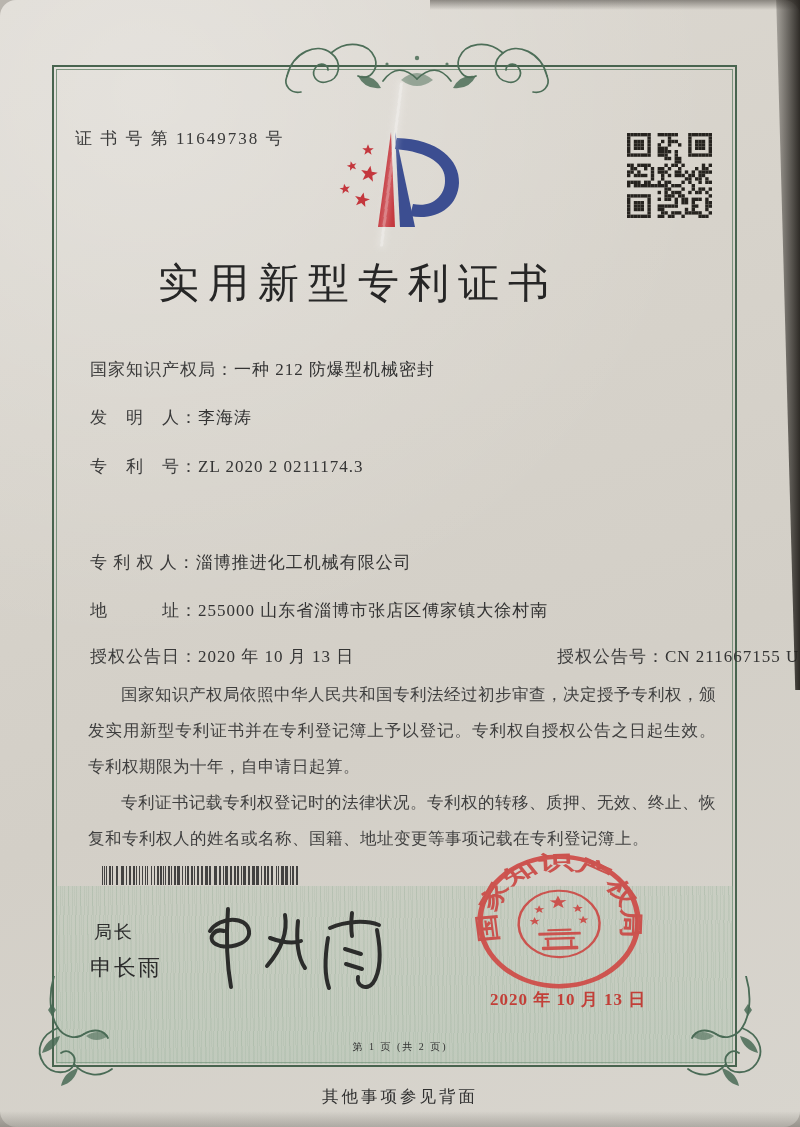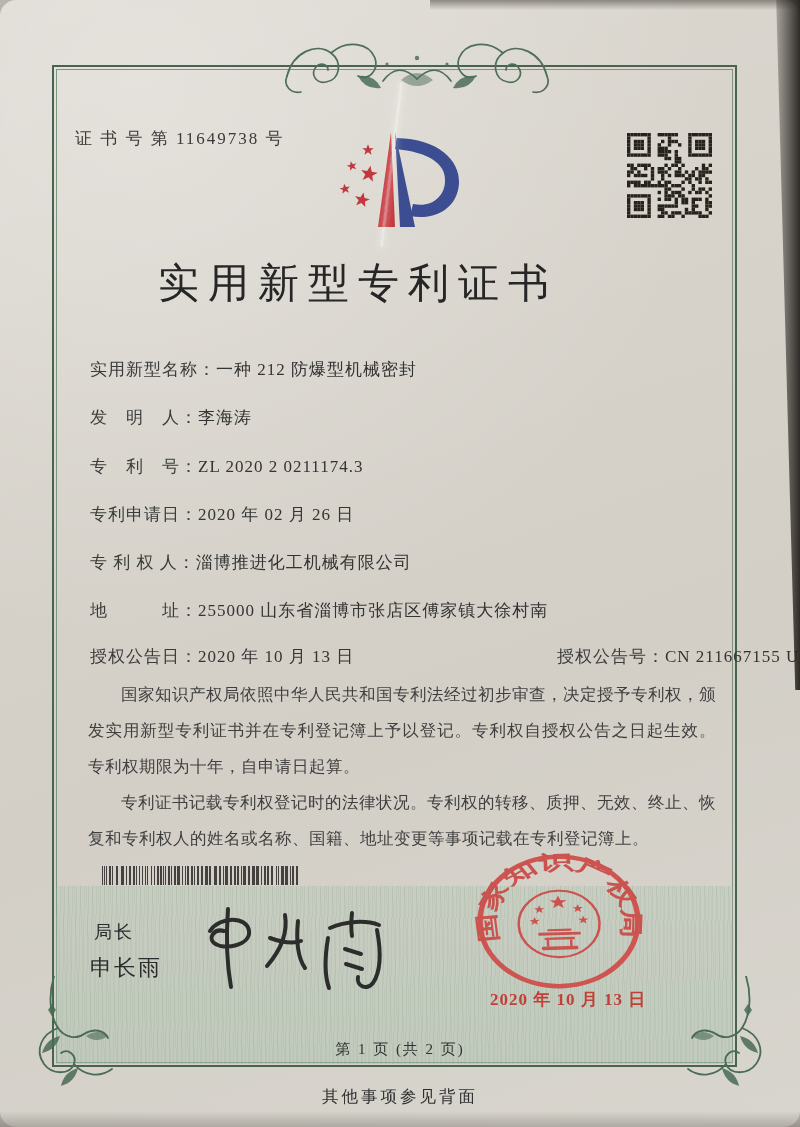--- a/index.html
+++ b/index.html
@@ -74,21 +74,21 @@
   .signer-title { position:absolute; left:94px; top:920px; font-size:18px; color:#2c2c2c; letter-spacing:2px; }
   .signer-name  { position:absolute; left:90px; top:953px; font-size:22px; color:#2c2c2c; letter-spacing:2px; }
   .signature { position:absolute; left:200px; top:893px; width:230px; height:105px; }
   .seal { position:absolute; left:470px; top:851px; width:172px; height:172px;
           transform:scaleY(.82) rotate(-2deg); transform-origin:50% 0; opacity:.92; }
   .seal-date {
     position:absolute; left:478px; top:988px; width:180px; text-align:center;
     font-size:17px; color:#c23f38; letter-spacing:1px; font-weight:700;
   }
   .page-info { position:absolute; left:0; top:1040px; width:800px; text-align:center;
-               font-size:15px; letter-spacing:2px; color:#333; }
+               font-size:10px; letter-spacing:2px; color:#333; }
   .back-note { position:absolute; left:0; top:1086px; width:800px; text-align:center;
                font-size:16.5px; letter-spacing:3px; color:#2f2f2f; }
   .ornament-top { position:absolute; left:283px; top:34px; width:268px; height:64px; }
   .flourish { position:absolute; width:95px; height:115px; }
   .flourish.bl { left:24px; top:976px; }
   .flourish.br { left:681px; top:976px; transform:scaleX(-1); }
   svg { display:block; }
 </style>
 </head>
 <body>
@@ -463,30 +463,27 @@
         <rect x="54.4" y="81.6" width="3.4" height="3.4"></rect>
         <rect x="71.4" y="81.6" width="3.4" height="3.4"></rect>
         <rect x="74.8" y="81.6" width="3.4" height="3.4"></rect>
         <rect x="78.2" y="81.6" width="3.4" height="3.4"></rect>
       </svg>
     </div>
 
   <div class="title">实用新型专利证书</div>
 
   <div class="field-row" style="top:358px">
-    <span class="f-label">实用新型名称：</span><span class="f-value">一种 212 防爆型机械密封</span>
+    <span class="f-label">国家知识产权局：</span><span class="f-value">一种 212 防爆型机械密封</span>
   </div>
   <div class="field-row" style="top:406px">
     <span class="f-label">发　明　人：</span><span class="f-value">李海涛</span>
   </div>
   <div class="field-row" style="top:455px">
     <span class="f-label">专　利　号：</span><span class="f-value">ZL 2020 2 0211174.3</span>
-  </div>
-  <div class="field-row" style="top:503px">
-    <span class="f-label">专利申请日：</span><span class="f-value">2020 年 02 月 26 日</span>
   </div>
   <div class="field-row" style="top:551px">
     <span class="f-label">专 利 权 人：</span><span class="f-value">淄博推进化工机械有限公司</span>
   </div>
   <div class="field-row" style="top:599px">
     <span class="f-label">地　　　址：</span><span class="f-value">255000  山东省淄博市张店区傅家镇大徐村南</span>
   </div>
   <div class="field-row" style="top:645px">
     <span><span class="f-label">授权公告日：</span><span class="f-value">2020 年 10 月 13 日</span></span>
     <span class="grant-b"><span class="f-label">授权公告号：</span><span class="f-value">CN 211667155 U</span></span>

